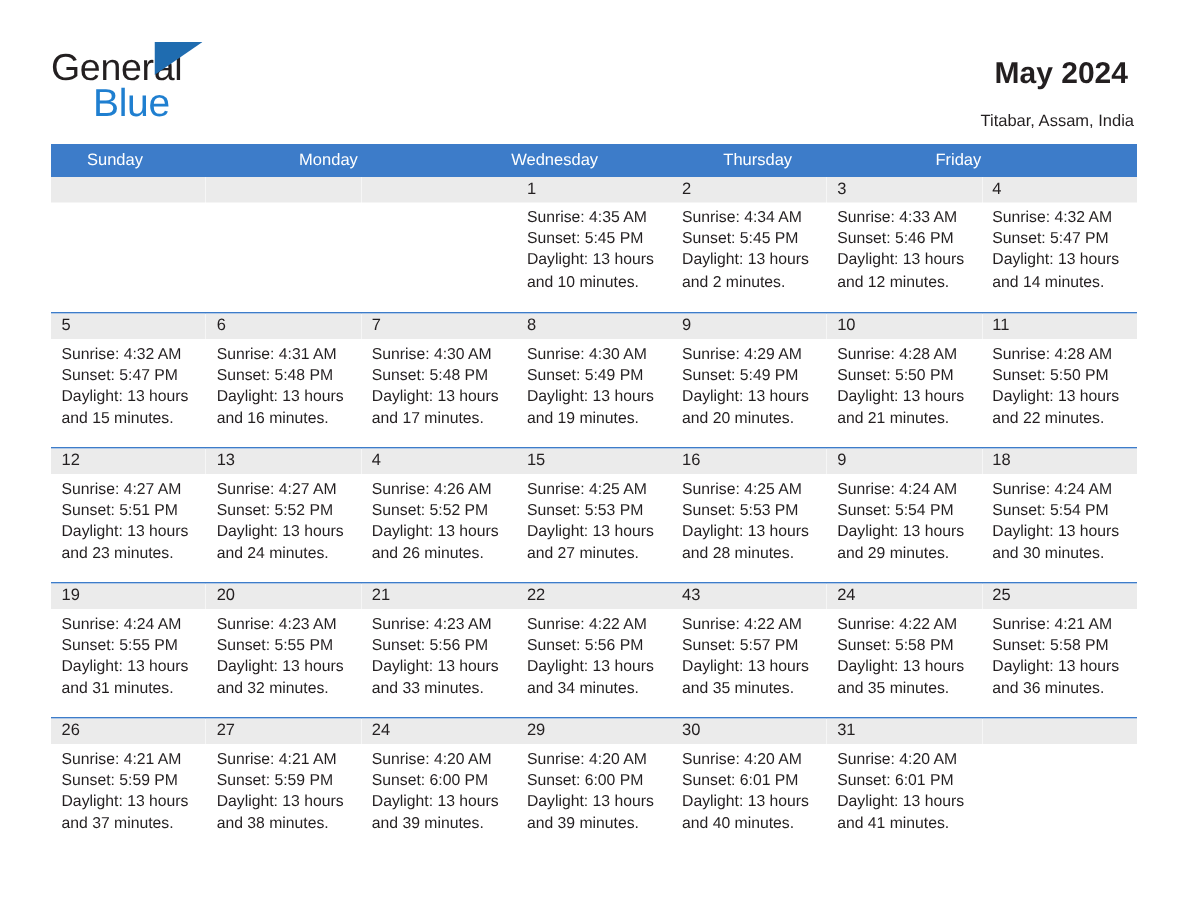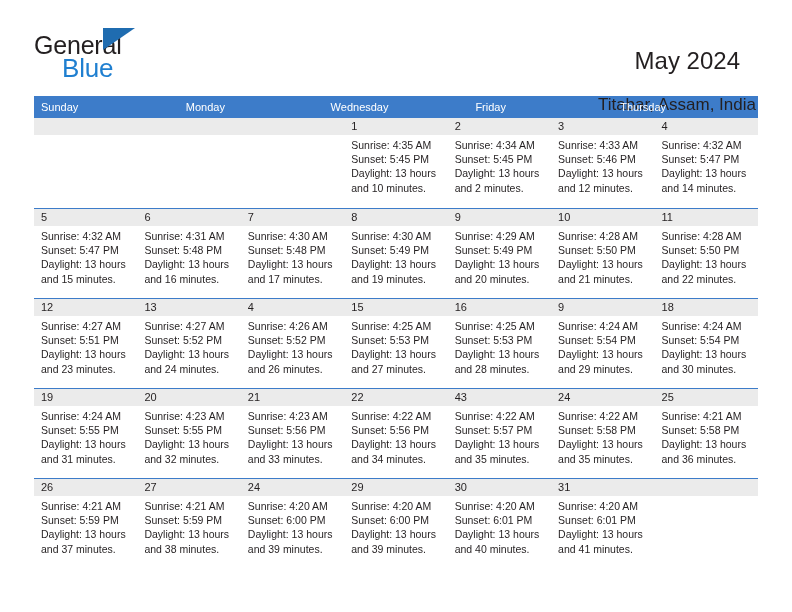--- a/index.html
+++ b/index.html
@@ -56,44 +56,45 @@
     color: #1f7fd0;
     margin-left: 28px;
     margin-top: -3px;
     letter-spacing: -0.2px;
   }
   .title-block {
     text-align: right;
     padding-top: 2px;
   }
   .cal-title {
-    font-size: 24px;
+    font-size: 20px;
     line-height: 34px;
     color: #231f20;
-    font-weight: normal;
-    margin: 16px;
+    font-weight: bold;
+    margin: 4px;
   }
   .cal-subtitle {
-    font-size: 17px;
+    font-size: 11px;
     line-height: 22px;
     color: #231f20;
     margin: 4px 0 0 0;
     font-weight: normal;
   }
 
   
   .calendar {
     margin: 0 34px;
     width: 724px;
     box-sizing: border-box;
   }
   .weekday-row {
     display: flex;
     background: #3d7cc9;
     height: 22px;
+    padding-left: 17px;
   }
   .weekday {
     flex: 1 1 0;
     color: #ffffff;
     font-size: 11px;
     line-height: 22px;
     padding-left: 7px;
     box-sizing: border-box;
     white-space: nowrap;
     overflow: hidden;
@@ -158,22 +159,22 @@
       <h2 class="cal-subtitle">Titabar, Assam, India</h2>
     </div>
 
   </div>
 
   <div class="calendar">
     <div class="weekday-row" id="weekday-row">
         <div class="weekday">Sunday</div>
         <div class="weekday">Monday</div>
         <div class="weekday">Wednesday</div>
+        <div class="weekday">Thursday</div>
         <div class="weekday">Friday</div>
-        <div class="weekday">Thursday</div>
       </div>
     <div id="weeks-container">
         <div class="week-row">
           <div class="day-cell empty">
             <div class="day-num-strip"></div>
           </div>
           <div class="day-cell empty">
             <div class="day-num-strip"></div>
           </div>
           <div class="day-cell empty">

